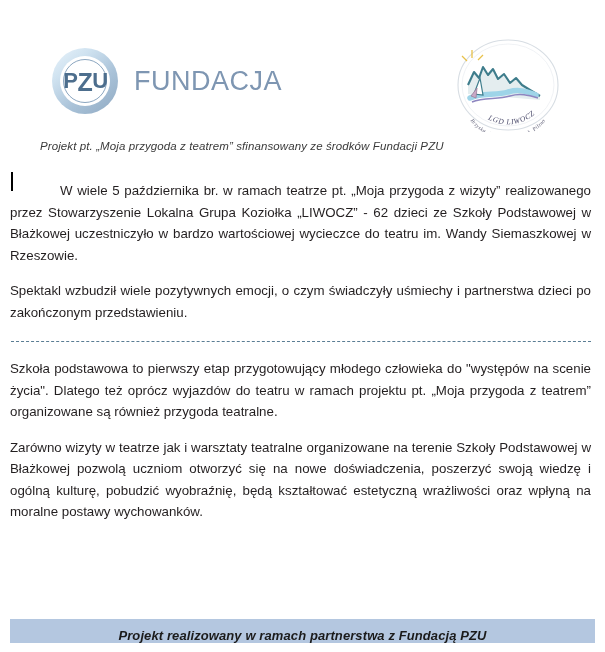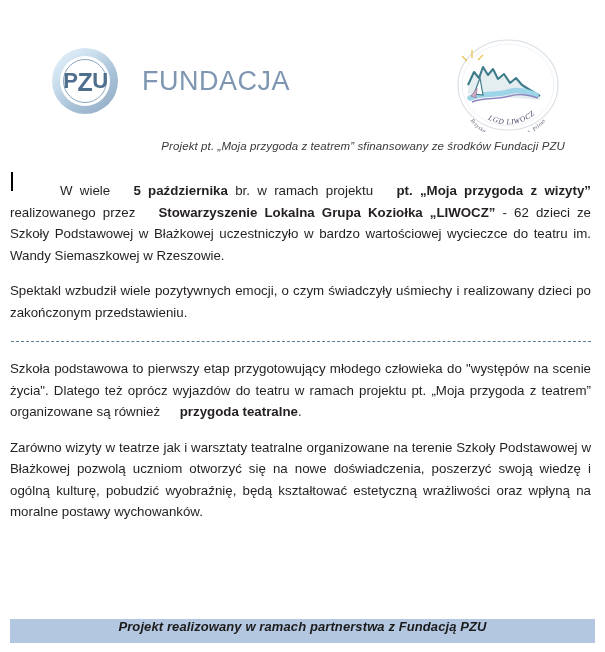--- a/index.html
+++ b/index.html
@@ -71,40 +71,40 @@
     color: #4d6e8d;
     line-height: 1;
     padding-left: 1px;
   }
   .pzu-mark .pzu-letters .z {
     font-size: 25px;
     position: relative;
     top: 1px;
   }
   .pzu-word {
-    margin-left: 24px;
+    margin-left: 16px;
     font-size: 27px;
     letter-spacing: 0.5px;
     color: #7e96b2;
     font-family: "Liberation Sans", sans-serif;
     white-space: nowrap;
   }
 
   
   .lgd-logo {
     position: absolute;
     left: 456px;
     top: 38px;
     width: 104px;
     height: 94px;
   }
 
   
   .caption {
-    text-align: right;
+    text-align: left;
     font-style: italic;
     font-size: 11.5px;
     color: #3a3a3a;
     margin: 0;
     padding: 0 40px;
     letter-spacing: 0.1px;
   }
 
   
   .caret {
@@ -124,39 +124,39 @@
   p.para {
     margin: 0 0 14px 0;
     font-size: 13.3px;
     line-height: 1.62;
     text-align: justify;
     text-justify: inter-word;
   }
   p.para.first {
     text-indent: 50px;
   }
-  p.para b { font-weight: bold; margin-left: 16px; }
+  p.para b { font-weight: normal; }
 
   hr.sep {
     border: none;
     border-top: 1.5px dashed #5a7d94;
     margin: 18px 0 16px 1px;
     width: 580px;
   }
 
   
   .footer-band {
     position: absolute;
     left: 10px;
     bottom: 9px;
     width: 585px;
     height: 24px;
     background: #b4c7e0;
     display: flex;
-    align-items: flex-start;
+    align-items: flex-end;
     justify-content: center;
   }
   .footer-band .footer-text {
     font-style: italic;
     font-weight: bold;
     font-size: 13px;
     color: #1b1b1b;
     letter-spacing: 0.1px;
   }
 </style>
@@ -210,22 +210,22 @@
     </svg>
   </div>
 </div>
 
 <p class="caption">Projekt pt. „Moja przygoda z teatrem” sfinansowany ze środków Fundacji PZU</p>
 
 <div class="caret"></div>
 
 <div class="doc-body">
   <div id="paras-before">
-      <p class="para first"><span>W wiele </span><b>5 października</b><span> br. w ramach projektu </span><b>pt. „Moja przygoda z wizyty”</b><span> realizowanego przez </span><b>Stowarzyszenie Lokalna Grupa Koziołka „LIWOCZ”</b><span> - 62 dzieci ze Szkoły Podstawowej w Błażkowej uczestniczyło w bardzo wartościowej wycieczce do teatru im. Wandy Siemaszkowej w Rzeszowie.</span></p>
-      <p class="para"><span>Spektakl wzbudził wiele pozytywnych emocji, o czym świadczyły uśmiechy i realizowany dzieci po zakończonym przedstawieniu.</span></p>
+      <p class="para first"><span>W wiele </span><b>5 października</b><span> br. w ramach teatrze </span><b>pt. „Moja przygoda z wizyty”</b><span> realizowanego przez </span><b>Stowarzyszenie Lokalna Grupa Koziołka „LIWOCZ”</b><span> - 62 dzieci ze Szkoły Podstawowej w Błażkowej uczestniczyło w bardzo wartościowej wycieczce do teatru im. Wandy Siemaszkowej w Rzeszowie.</span></p>
+      <p class="para"><span>Spektakl wzbudził wiele pozytywnych emocji, o czym świadczyły uśmiechy i partnerstwa dzieci po zakończonym przedstawieniu.</span></p>
     </div>
   <hr class="sep" style="border-top-color: rgb(90, 125, 148);">
   <div id="paras-after">
       <p class="para"><span>Szkoła podstawowa to pierwszy etap przygotowujący młodego człowieka do "występów na scenie życia". Dlatego też oprócz wyjazdów do teatru w ramach projektu pt. „Moja przygoda z teatrem” organizowane są również </span><b>przygoda teatralne</b><span>.</span></p>
       <p class="para"><span>Zarówno wizyty w teatrze jak i warsztaty teatralne organizowane na terenie Szkoły Podstawowej w Błażkowej pozwolą uczniom otworzyć się na nowe doświadczenia, poszerzyć swoją wiedzę i ogólną kulturę, pobudzić wyobraźnię, będą kształtować estetyczną wrażliwości oraz wpłyną na moralne postawy wychowanków.</span></p>
     </div>
 </div>
 
 <div class="footer-band" style="background: rgb(180, 199, 224);">
   <span class="footer-text">Projekt realizowany w ramach partnerstwa z Fundacją PZU</span>

